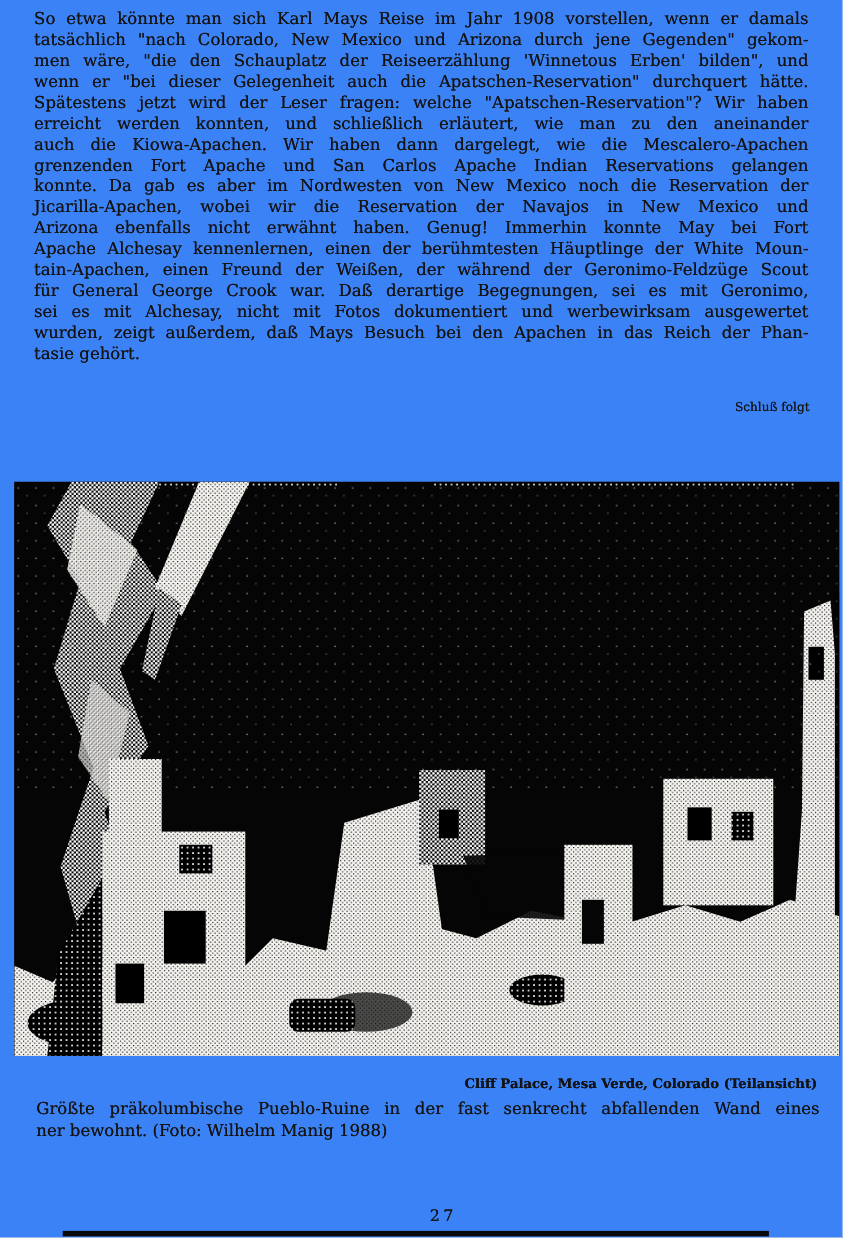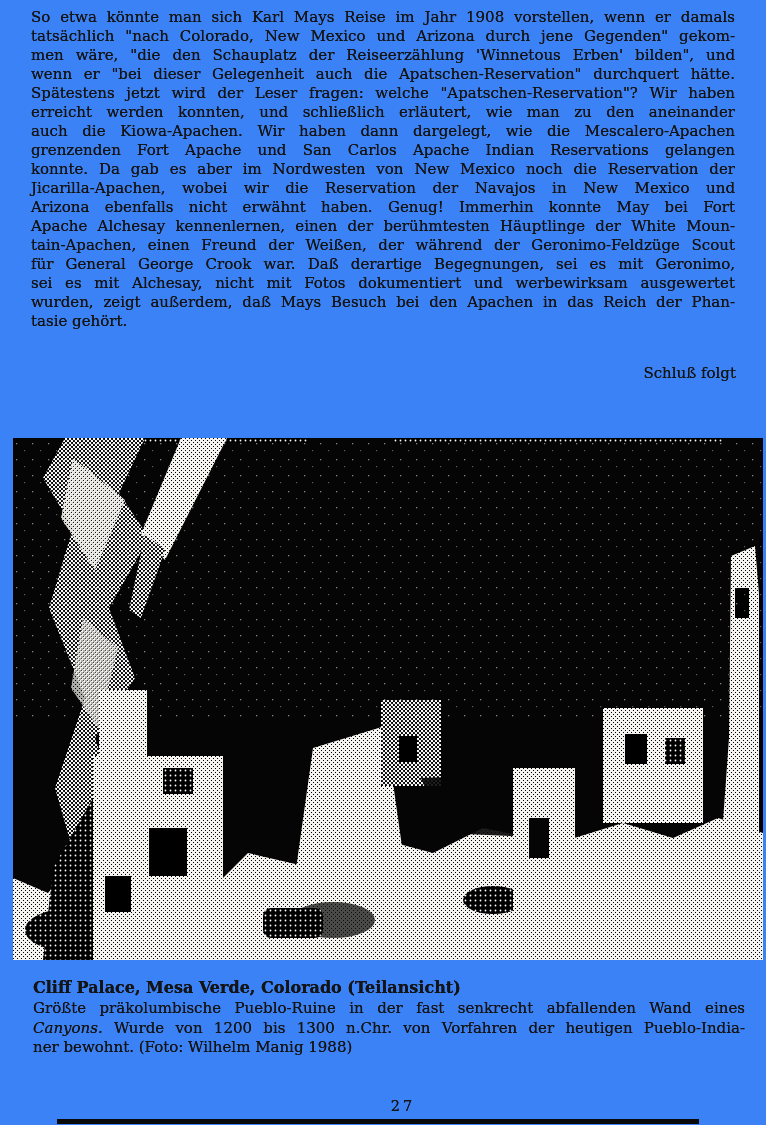--- a/index.html
+++ b/index.html
@@ -18,32 +18,32 @@
     text-shadow:0 0 0.5px #1a1a1a;
   }
   .text-line{
     text-align:justify;
     text-align-last:justify;
     height:19px;white-space:nowrap0;
   }
   .text-line.last{text-align-last:left;}
   .closing{
     position:absolute;top:364px;right:30px;
-    font-size:15px;text-shadow:0 0 0.5px #1a1a1a;
+    font-size:11px;text-shadow:0 0 0.5px #1a1a1a;
   }
   
   .photo{
     position:absolute;top:438px;left:13px;width:750px;height:522px;
     background:#060606;
   }
   .photo svg{display:block;width:750px;height:522px;}
   
   .caption-title{
     position:absolute;top:978px;left:33px;width:710px;
-    text-align:left;font-weight:bold;font-size:16px;
+    text-align:right;font-weight:bold;font-size:12px;
     text-shadow:0 0 0.6px #111;
   }
   .caption{
     position:absolute;top:999px;left:33px;width:712px;
     font-size:15px;line-height:19.5px;
     text-shadow:0 0 0.5px #1a1a1a;
   }
   .cap-line{text-align:justify;text-align-last:justify;height:19.5px;}
   .cap-line.last{text-align-last:left;}
   .ital{font-style:italic;}
@@ -152,20 +152,19 @@
       <rect x="612" y="296" width="22" height="30" fill="#000"></rect>
       <rect x="652" y="300" width="20" height="26" fill="url(#htC)"></rect>
 
       <rect x="0" y="0" width="750" height="280" fill="url(#speckP)"></rect>
     </svg>
   </div>
 
   <div class="caption-title">Cliff Palace, Mesa Verde, Colorado (Teilansicht)</div>
   <div class="caption">
     <div class="cap-line">Größte präkolumbische Pueblo-Ruine in der fast senkrecht abfallenden Wand eines</div>
-    <div class="cap-line"><span class="ital">Canyons.</span><span> Wurde von 1200 bis 1300 n.Chr. von Vorfahren der heutigen Pueblo-India-</span></div>
     <div class="cap-line last">ner bewohnt. (Foto: Wilhelm Manig 1988)</div>
   </div>
 
   <div class="page-number">27</div>
   <div class="scan-bar"></div>
 
 </div>
 
 </body></html>

